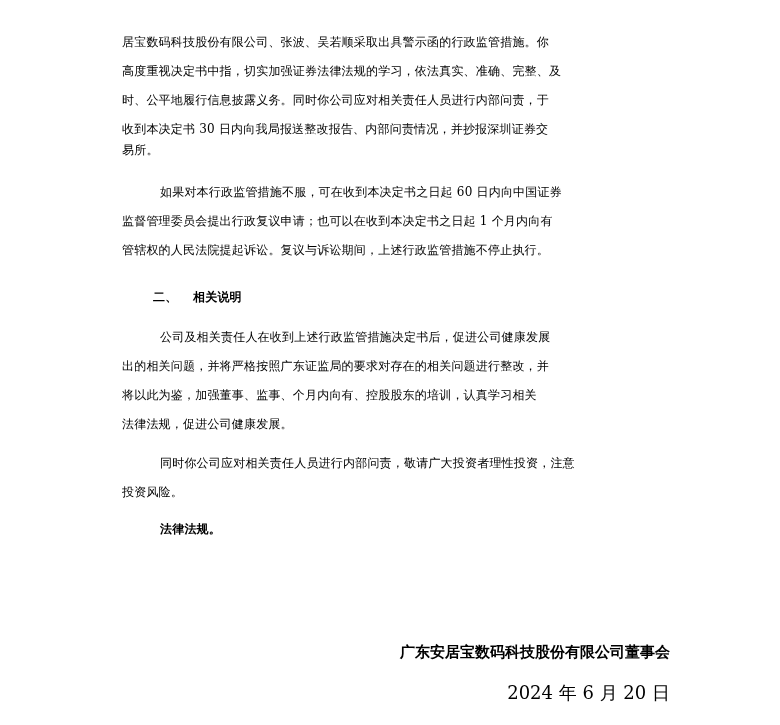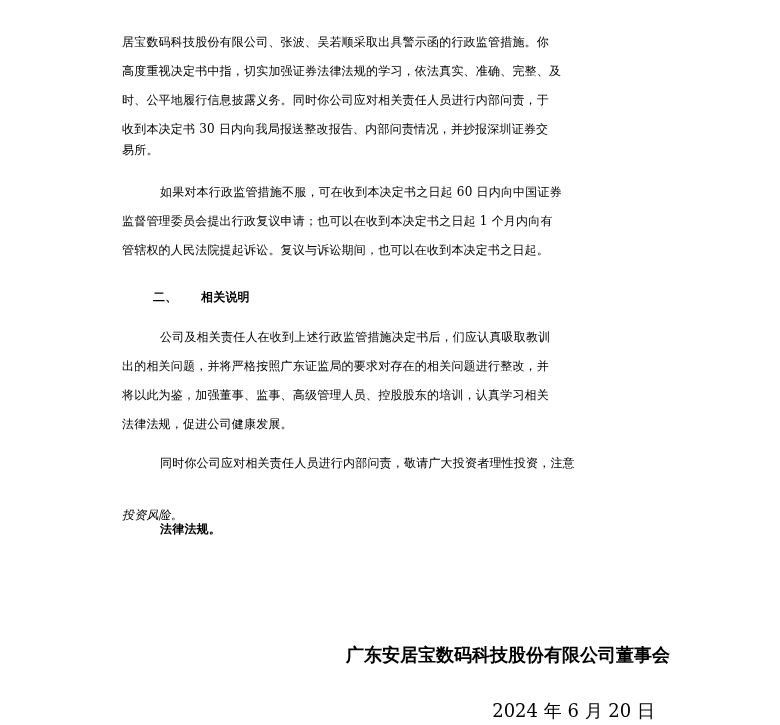--- a/index.html
+++ b/index.html
@@ -3,60 +3,60 @@
 <meta charset="utf-8">
 <style>
   html, body { margin: 0; padding: 0; background: #ffffff; }
   body { width: 780px; height: 725px; position: relative; overflow: hidden;
          font-family: "DejaVu Serif", "Liberation Serif", serif; color: #000; }
   .page { position: absolute; left: 114px; top: 0; width: 556px; }
   .line { position: absolute; left: 0; height: 29px; line-height: 29px;
           font-size: 12px; white-space: nowrap; letter-spacing: 0.2px; margin-left: 8px; }
   .indent { left: 38px; }
   .bold { font-weight: bold; font-family: "DejaVu Sans", "Liberation Sans", sans-serif; }
-  .sig { position: absolute; right: 0; font-size: 18px; font-weight: bold;
+  .sig { position: absolute; right: 0; font-size: 15px; font-weight: bold;
          font-family: "DejaVu Sans", "Liberation Sans", sans-serif; white-space: nowrap; }
-  .date { position: absolute; right: 15px; font-size: 18px; white-space: nowrap; margin-top: 18px; }
+  .date { position: absolute; right: 0; font-size: 18px; white-space: nowrap; }
   .heading-num { position: absolute; left: 31px; }
-  .heading-txt { position: absolute; left: 79px; text-align: center; }
+  .heading-txt { position: absolute; left: 71px; text-align: center; }
 </style>
 </head>
 <body>
 
 <div class="page">
 
   <div>
     <div class="line" style="top:28px;">居宝数码科技股份有限公司、张波、吴若顺采取出具警示函的行政监管措施。你</div>
     <div class="line" style="top:57px;">高度重视决定书中指，切实加强证券法律法规的学习，依法真实、准确、完整、及</div>
     <div class="line" style="top:86px;">时、公平地履行信息披露义务。同时你公司应对相关责任人员进行内部问责，于</div>
     <div class="line" style="top:115px;">收到本决定书 30 日内向我局报送整改报告、内部问责情况，并抄报深圳证券交</div>
     <div class="line" style="top:136px;">易所。</div>
   </div>
 
   <div>
     <div class="line indent" style="top:178px;">如果对本行政监管措施不服，可在收到本决定书之日起 60 日内向中国证券</div>
     <div class="line" style="top:207px;">监督管理委员会提出行政复议申请；也可以在收到本决定书之日起 1 个月内向有</div>
-    <div class="line" style="top:236px;">管辖权的人民法院提起诉讼。复议与诉讼期间，也可以在收到本决定书之日起。</div>
+    <div class="line" style="top:236px;">管辖权的人民法院提起诉讼。复议与诉讼期间，上述行政监管措施不停止执行。</div>
   </div>
 
   <div class="line bold" style="top:283px; width:300px;">
     <span class="heading-num">二、</span>
     <span class="heading-txt">相关说明</span>
   </div>
 
   <div>
-    <div class="line indent" style="top:323px;">公司及相关责任人在收到上述行政监管措施决定书后，们应认真吸取教训</div>
+    <div class="line indent" style="top:323px;">公司及相关责任人在收到上述行政监管措施决定书后，促进公司健康发展</div>
     <div class="line" style="top:352px;">出的相关问题，并将严格按照广东证监局的要求对存在的相关问题进行整改，并</div>
-    <div class="line" style="top:381px;">将以此为鉴，加强董事、监事、高级管理人员、控股股东的培训，认真学习相关</div>
+    <div class="line" style="top:381px;">将以此为鉴，加强董事、监事、个月内向有、控股股东的培训，认真学习相关</div>
     <div class="line" style="top:410px;">法律法规，促进公司健康发展。</div>
   </div>
 
   <div>
     <div class="line indent" style="top:449px;">同时你公司应对相关责任人员进行内部问责，敬请广大投资者理性投资，注意</div>
-    <div class="line" style="top:501px;font-style:italic;">投资风险。</div>
+    <div class="line" style="top:478px;">投资风险。</div>
   </div>
 
   <div class="line indent bold" style="top:515px;">法律法规。</div>
 
   <div class="sig" style="top:643px;">广东安居宝数码科技股份有限公司董事会</div>
 
   <div class="date" style="top:681px;">2024 年 6 月 20 日</div>
 </div>
 
 </body></html>

